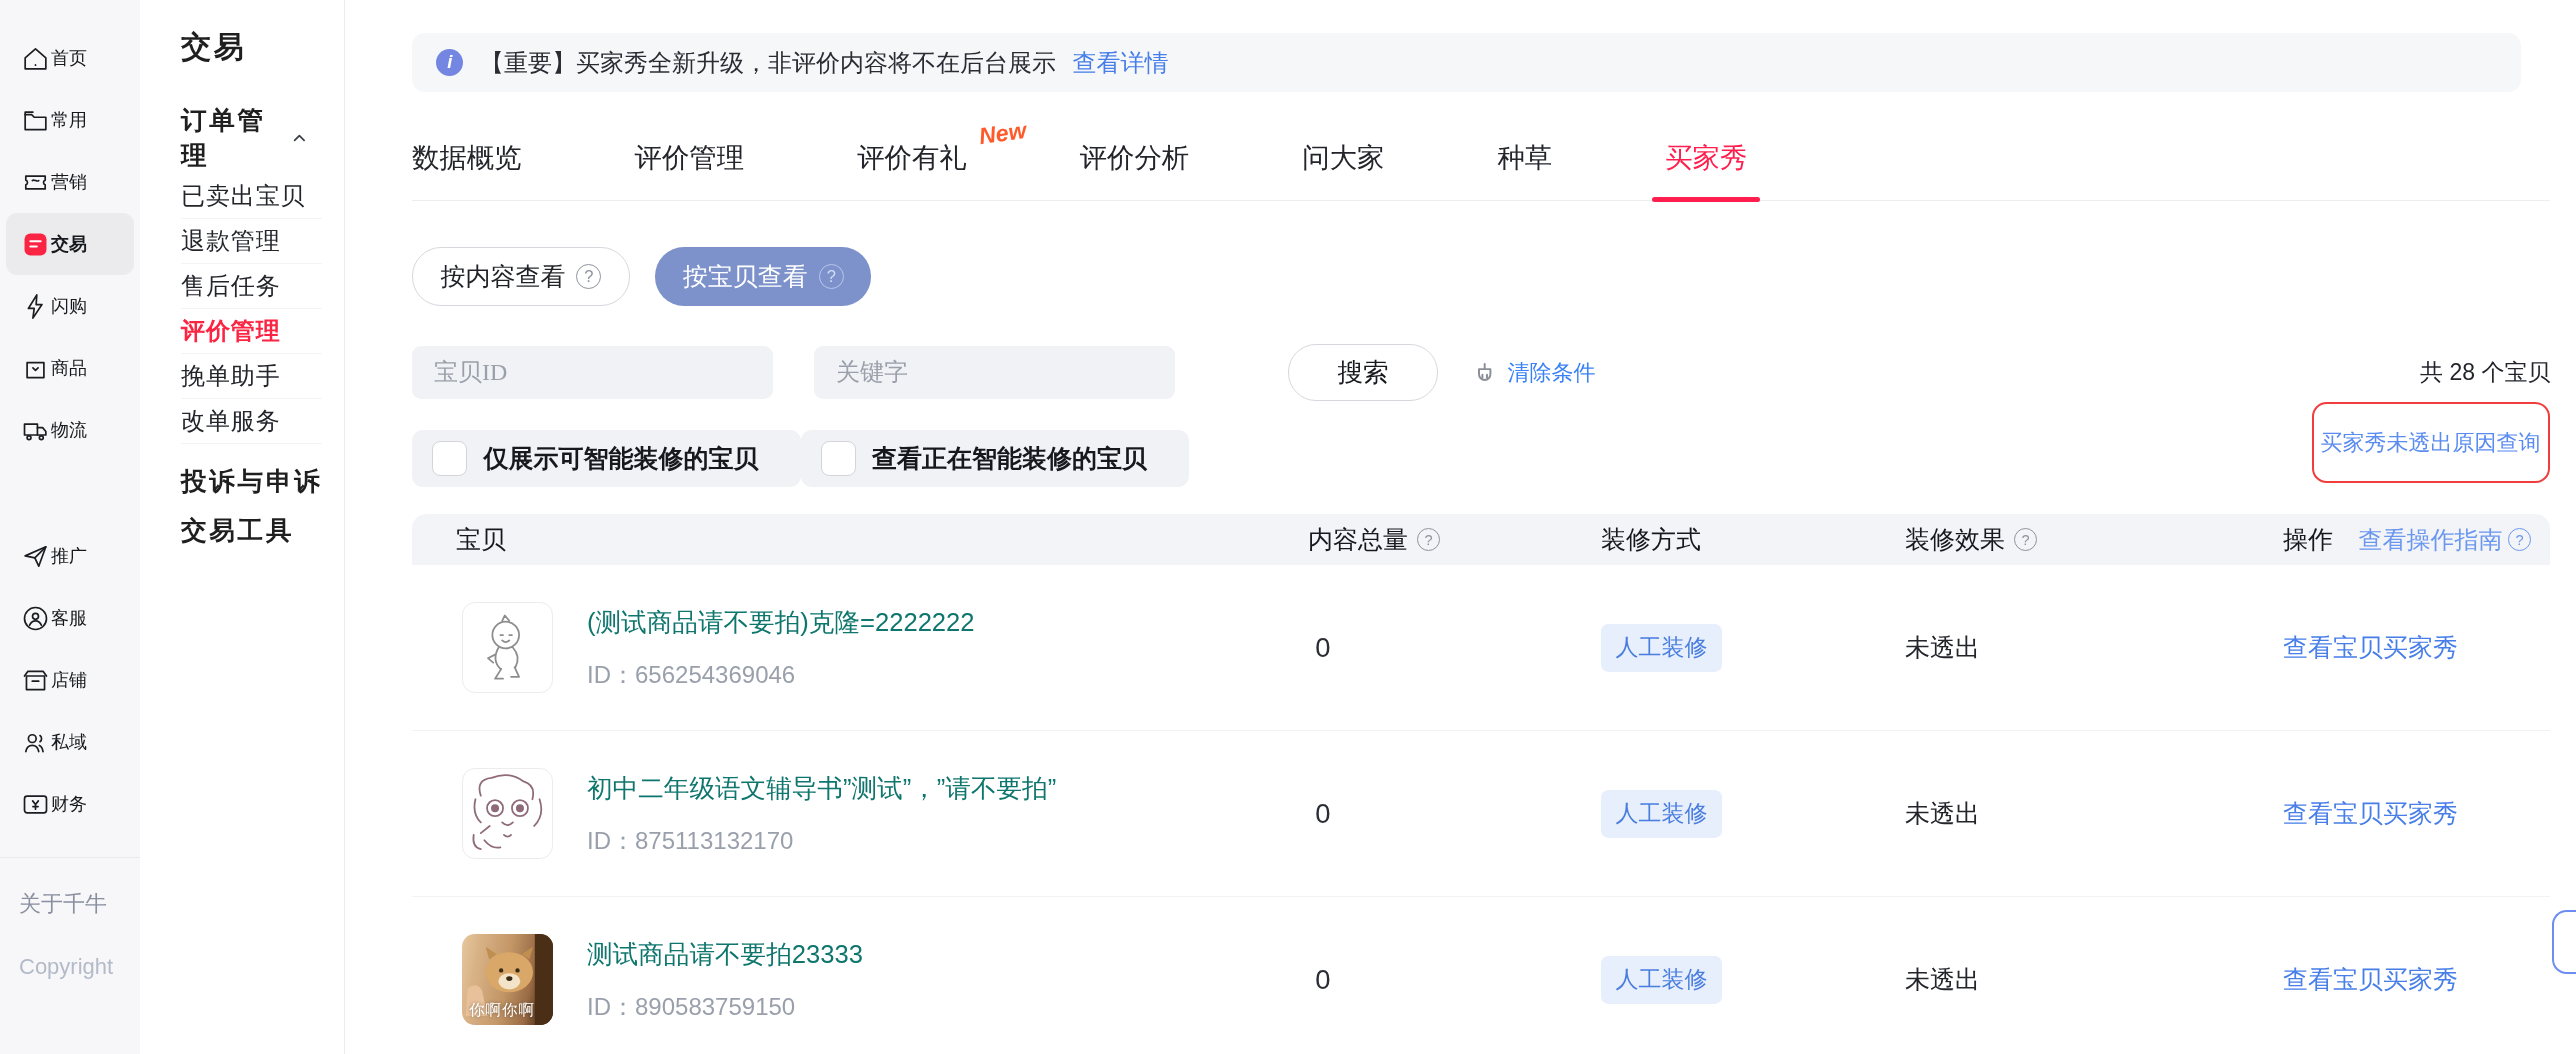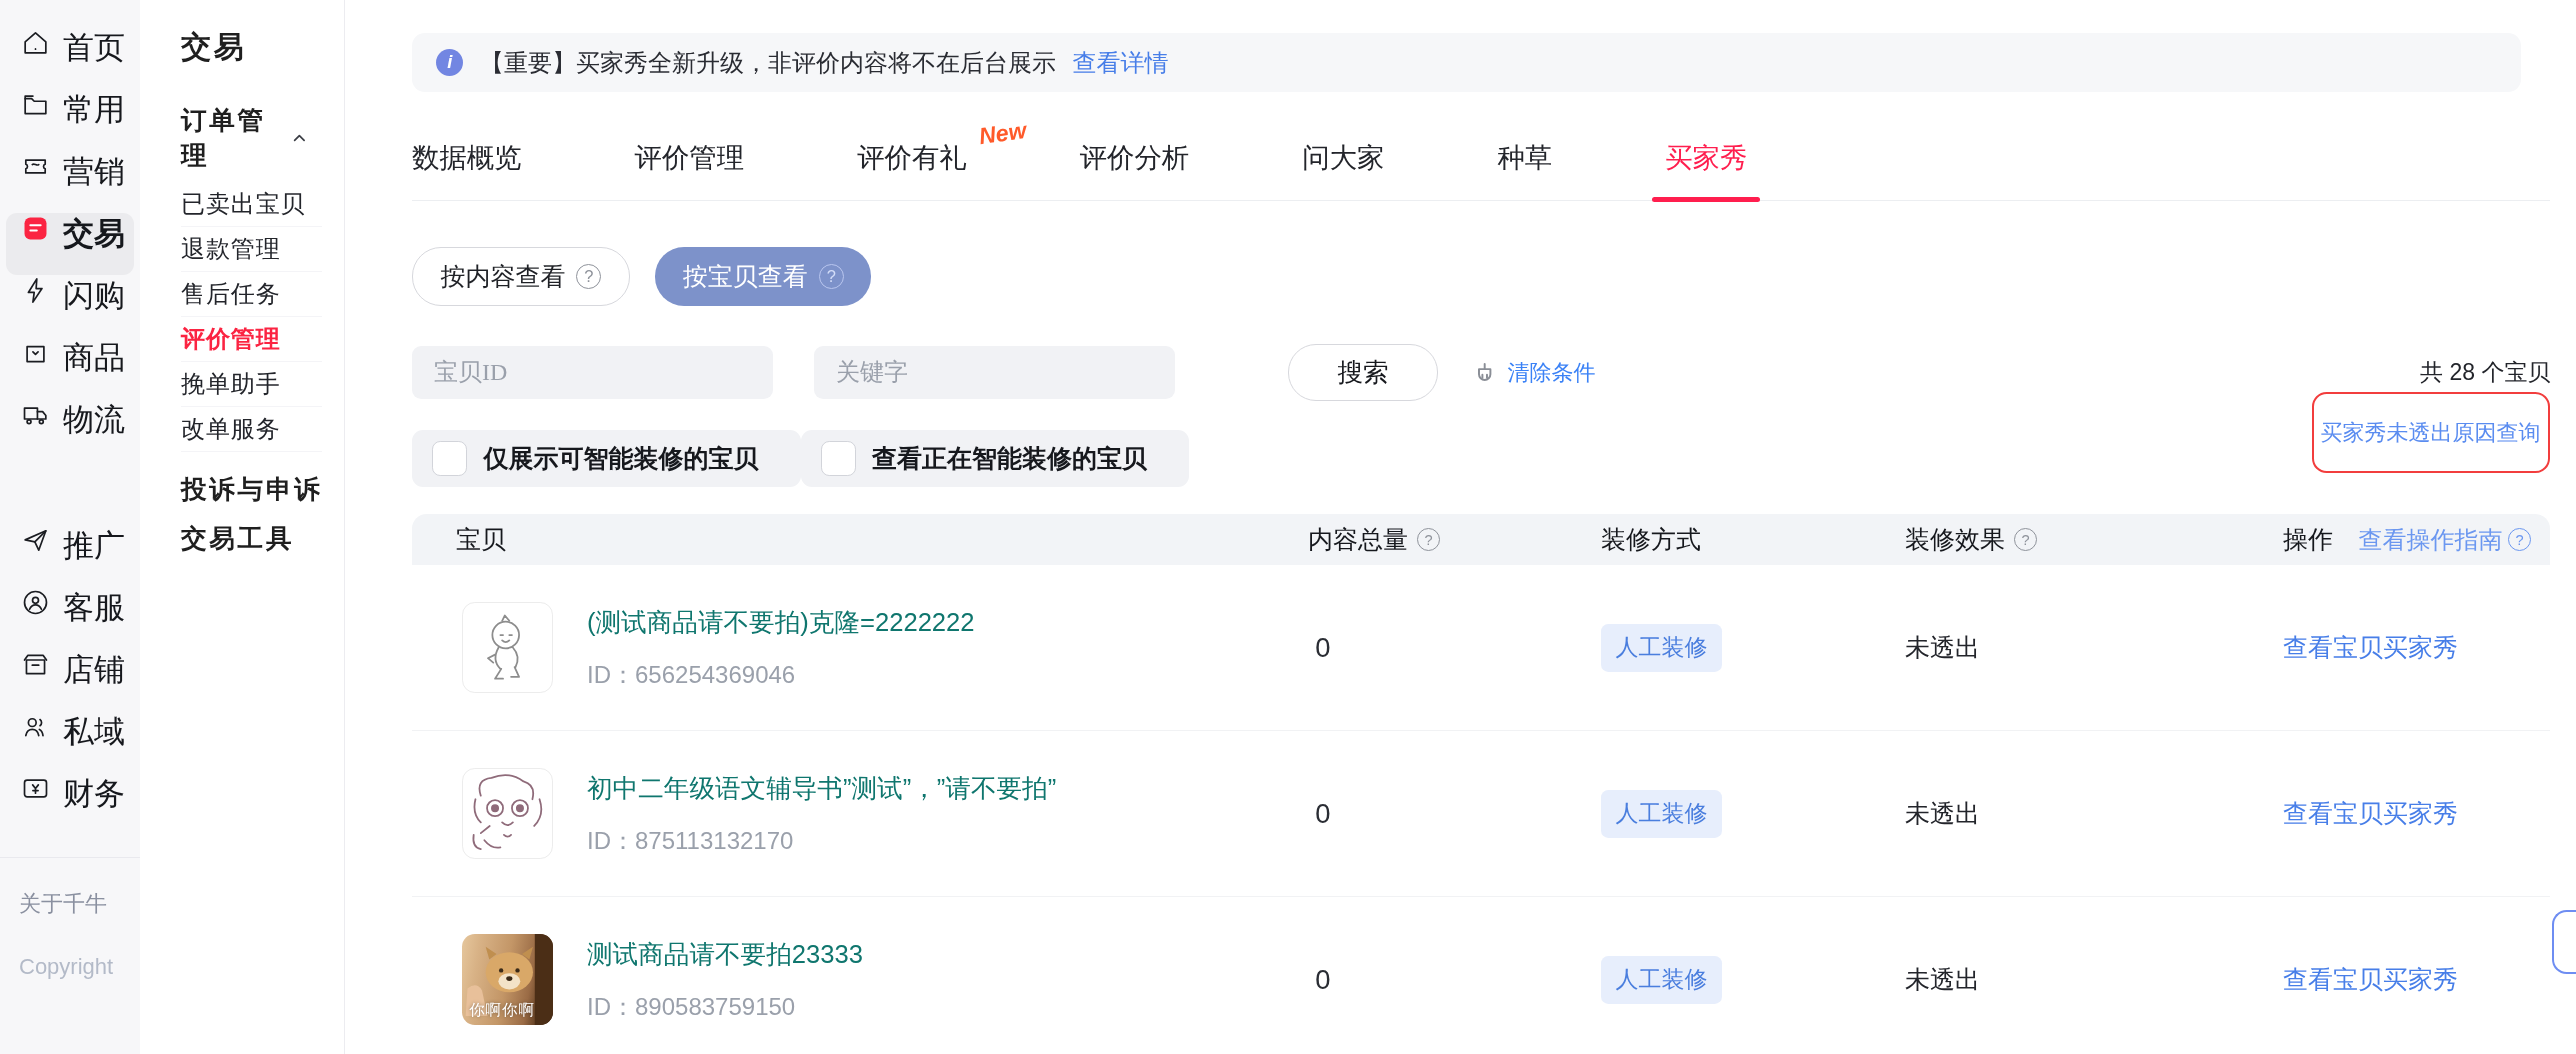--- a/index.html
+++ b/index.html
@@ -3,34 +3,34 @@
 <meta charset="utf-8">
 <style>
   html,body{margin:0;padding:0}
   body{
     width:2576px;height:1055px;overflow:hidden;background:#fff;
     font-family:"Liberation Sans","DejaVu Sans",sans-serif;color:#1f1f1f;
     display:flex;position:relative;
   }
   
   .rail{width:140px;flex-shrink:0;background:#f7f7f9;position:relative;padding-top:27.4px;box-sizing:border-box}
-  .rail-item{height:62px;display:flex;gap:12px;padding-left:13.7px;margin:0 6.4px;border-radius:11px;font-size:31px;color:#16181d;cursor:pointer;white-space:nowrap}
+  .rail-item{height:62px;display:flex;align-items:center;padding-left:13.7px;margin:0 6.4px;border-radius:11px;font-size:18px;color:#16181d;cursor:pointer;white-space:nowrap}
   .rail-item.active{background:#ebebee;font-weight:600}
   .ric{width:31px;height:31px;flex-shrink:0;display:block}
   .ric path,.ric circle,.ric rect{vector-effect:non-scaling-stroke}
   .rail-spacer{height:64px}
   .rail-footer{position:absolute;left:0;right:0;top:857px;border-top:0.9px solid #e9e9ee;padding:31px 0 0 19px;display:flex;flex-direction:column;gap:35px}
   .rail-about{font-size:22px;color:#8a90a0;cursor:pointer}
   .rail-copy{font-size:22px;color:#b3bac8}
   
   .subnav{width:205px;flex-shrink:0;background:#fff;border-right:0.9px solid #ececf0;box-sizing:border-box;padding:27.4px 0 0 41px}
   .subnav-title{font-size:30px;font-weight:700;letter-spacing:2.7px}
   .subnav-group{margin-top:35px;display:flex;align-items:center;font-size:25.6px;font-weight:700;letter-spacing:2.7px;padding-right:33px;cursor:pointer}
   .caret{margin-left:auto;width:24px;height:24px}
-  .subnav-sub{margin-top:9px;padding-right:22px}
+  .subnav-sub{margin-top:1px;padding-right:22px}
   .subnav-item{height:44px;display:flex;align-items:center;font-size:24px;color:#23252b;border-bottom:0.9px solid #f4f4f7;letter-spacing:0.9px;cursor:pointer}
   .subnav-item.active{color:#fb2442;font-weight:700}
   .subnav-bottom{margin-top:12.8px}
   .subnav-bottom-item{height:49px;display:flex;align-items:center;font-size:25.6px;font-weight:700;letter-spacing:2.7px;cursor:pointer}
   
   .main{flex:1;min-width:0;position:relative;box-sizing:border-box;padding:33px 25.6px 0 67px}
   .banner{height:59px;background:#f6f7f9;border-radius:12.8px;display:flex;align-items:center;gap:16.5px;padding:0 24px;margin-right:29px}
   .info-badge{width:27.4px;height:27.4px;border-radius:50%;background:#7286e2;color:#fff;font-size:18.3px;font-weight:700;font-style:italic;display:flex;align-items:center;justify-content:center;flex-shrink:0}
   .banner-text{font-size:24px;color:#2a2c33}
   .banner-link{font-size:24px;color:#477ee8;cursor:pointer}
@@ -54,21 +54,21 @@
   .s-input + .s-input{margin-left:41px}
   .search-btn{margin-left:113px;width:150px;height:57px;border:1.8px solid #d7d8dd;border-radius:28px;background:#fff;font-size:25.6px;color:#16181d;display:flex;align-items:center;justify-content:center;cursor:pointer;box-sizing:border-box;font-family:inherit}
   .clear-btn{margin-left:33px;display:flex;align-items:flex-end;gap:9.1px;font-size:22px;color:#3b82f6;cursor:pointer}
   .total{margin-left:auto;font-size:23px;color:#23252b}
   
   .filter-row{margin-top:29px;display:flex;}
   .chip{height:57px;background:#f1f2f5;border-radius:11px;display:flex;align-items:center;gap:16.5px;padding:0 42px 0 20px;cursor:pointer}
   .cb{width:35px;height:35px;background:#fff;border:1.8px solid #d2d4da;border-radius:8.2px;box-sizing:border-box;cursor:pointer}
   .cl{font-size:25px;font-weight:600;color:#16181d}
   
-  .reason-box{position:absolute;top:392px;right:26.5px;width:238px;height:81px;border:2.7px solid #f23d3d;border-radius:14.6px;display:flex;align-items:center;justify-content:center;box-sizing:border-box}
+  .reason-box{position:absolute;top:402px;right:26.5px;width:238px;height:81px;border:2.7px solid #f23d3d;border-radius:14.6px;display:flex;align-items:center;justify-content:center;box-sizing:border-box}
   .reason-link{font-size:22px;color:#5a8cf0;cursor:pointer;white-space:nowrap}
   
   .table{margin-top:27.4px}
   .thead,.trow{display:grid;grid-template-columns:896px 293px 304px 378px 1fr;align-items:center}
   .thead{height:51px;background:#f2f4f7;border-radius:14.6px 14.6px 0 0;font-size:25px;color:#16181d}
   .th{display:flex;align-items:center;gap:9.1px}
   .th-product{padding-left:44px}
   .guide{margin-left:16.5px;display:flex;align-items:center;gap:5.5px;font-size:24px;color:#6b97f0;cursor:pointer}
   .help.blue{border-color:#6b97f0;color:#6b97f0;width:23px;height:23px;font-size:14.6px}
   .trow{height:165px;border-bottom:0.9px solid #f1f2f4}

